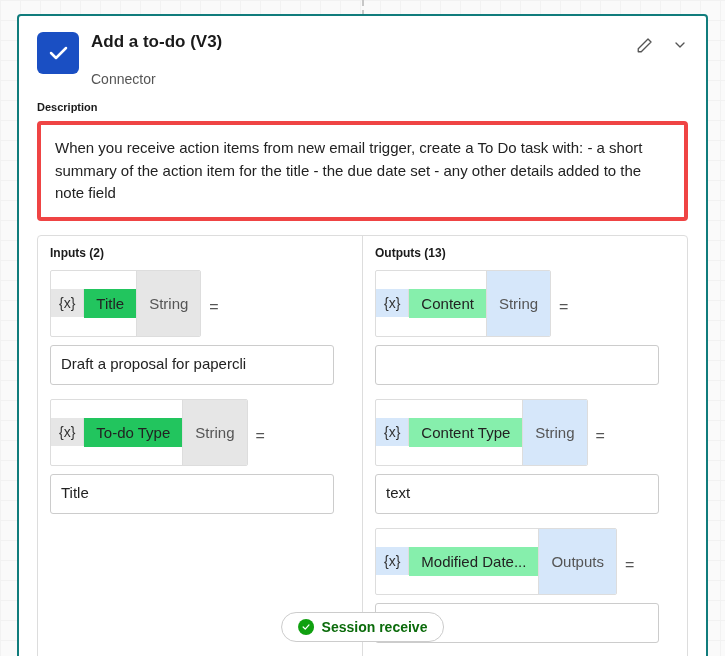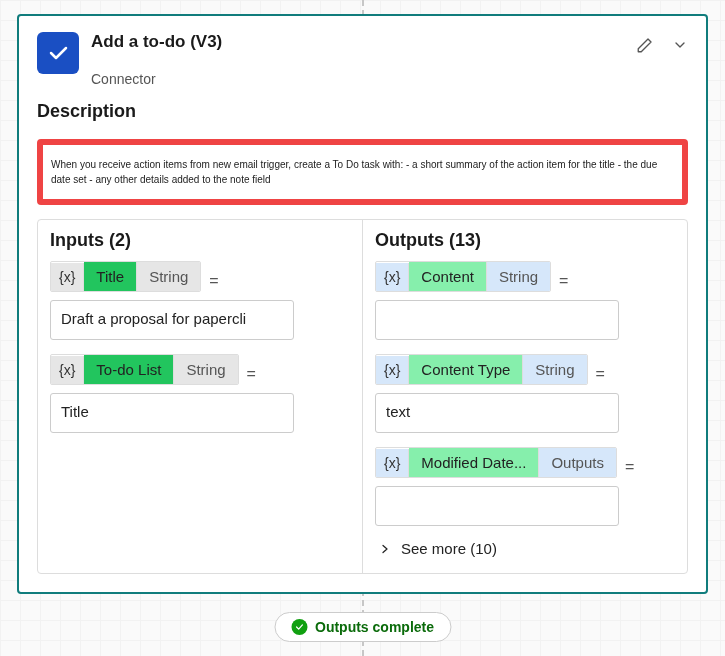--- a/index.html
+++ b/index.html
@@ -50,41 +50,41 @@
       border-radius: 6px;
       display: flex;
       align-items: center;
       justify-content: center;
       flex-shrink: 0;
     }
     .title-block { flex: 1; }
     .card-title { font-size: 17px; font-weight: 600; color: #1a1a1a; }
     .card-subtitle { font-size: 14px; color: #555; margin-top: 19px; }
     .header-actions { display: flex; gap: 18px; align-items: center; color: #555; padding-top: 4px; }
-    .section-label { font-size: 18px; font-weight: 600; color: #1a1a1a; margin-bottom: 17px; }
+    .section-label { font-size: 11px; font-weight: 600; color: #1a1a1a; margin-bottom: 8px; }
     .desc-box {
-      border: 6px solid #ef4444;
+      border: 4px solid #ef4444;
       border-radius: 4px;
-      padding: 12px 8px;
-      font-size: 10px;
+      padding: 12px 14px;
+      font-size: 15px;
       color: #222;
       line-height: 1.5;
       margin-bottom: 14px;
     }
     .io-row {
       display: flex;
       border: 1px solid #ddd;
       border-radius: 4px;
     }
     .io-col {
       flex: 1;
       padding: 10px 12px 16px 12px;
     }
     .io-col:first-child { border-right: 1px solid #ddd; }
-    .io-head { font-size: 18px; font-weight: 600; margin-bottom: 10px; color: #1a1a1a; }
+    .io-head { font-size: 12px; font-weight: 600; margin-bottom: 10px; color: #1a1a1a; }
     .param {
       display: inline-flex;
       align-items: center;
       margin-bottom: 8px;
       border: 1px solid #ddd;
       border-radius: 2px;
       overflow: hidden;
     }
     .param.out .pill-var, .param.out .pill-type { background: #d6e7fa; }
     .param.out .pill-name { background: #86efac; }
@@ -96,34 +96,34 @@
       border-right: 1px solid #ddd;
     }
     .pill-name {
       background: #22c55e;
       padding: 6px 12px;
       font-size: 15px;
       color: #222;
     }
     .pill-type {
       background: #e6e6e6;
-      padding: 6px 12px;
+      padding: 24px 12px;
       font-size: 15px;
       color: #555;
       border-left: 1px solid #ddd;
     }
     .eq { color: #555; font-size: 16px; padding: 0 8px; }
     .param-row { display: flex; align-items: center; }
     .val-box {
       border: 1px solid #ccc;
       border-radius: 3px;
       padding: 9px 10px;
       font-size: 15px;
       color: #222;
-      width: 244px;
+      width: 284px;
       height: 40px;
       margin-bottom: 14px;
       overflow: hidden;
       white-space: nowrap;
     }
     .see-more {
       display: flex;
       align-items: center;
       gap: 10px;
       font-size: 15px;
@@ -201,21 +201,21 @@
           <span class="pill-name">Title</span>
           <span class="pill-type">String</span>
         </div>
         <span class="eq">=</span>
       </div>
       <div class="val-box">Draft a proposal for papercli</div>
 
       <div class="param-row">
         <div class="param">
           <span class="pill-var">{x}</span>
-          <span class="pill-name">To-do List</span>
+          <span class="pill-name">To-do Type</span>
           <span class="pill-type">String</span>
         </div>
         <span class="eq">=</span>
       </div>
       <div class="val-box">Title</div>
     </div>
 
     <div class="io-col">
       <div class="io-head">Outputs (13)</div>
 
@@ -258,14 +258,14 @@
     </div>
   </div>
 </div>
 
 <div class="session-badge">
   <span class="check-circle">
     <svg width="10" height="10" viewBox="0 0 24 24">
         <path d="M5 12 L10 17 L19 7" stroke="#fff" stroke-width="3" fill="none" stroke-linecap="round" stroke-linejoin="round"></path>
       </svg>
   </span>
-  <span>Outputs complete</span>
+  <span>Session receive</span>
 </div>
 
 </body></html>

